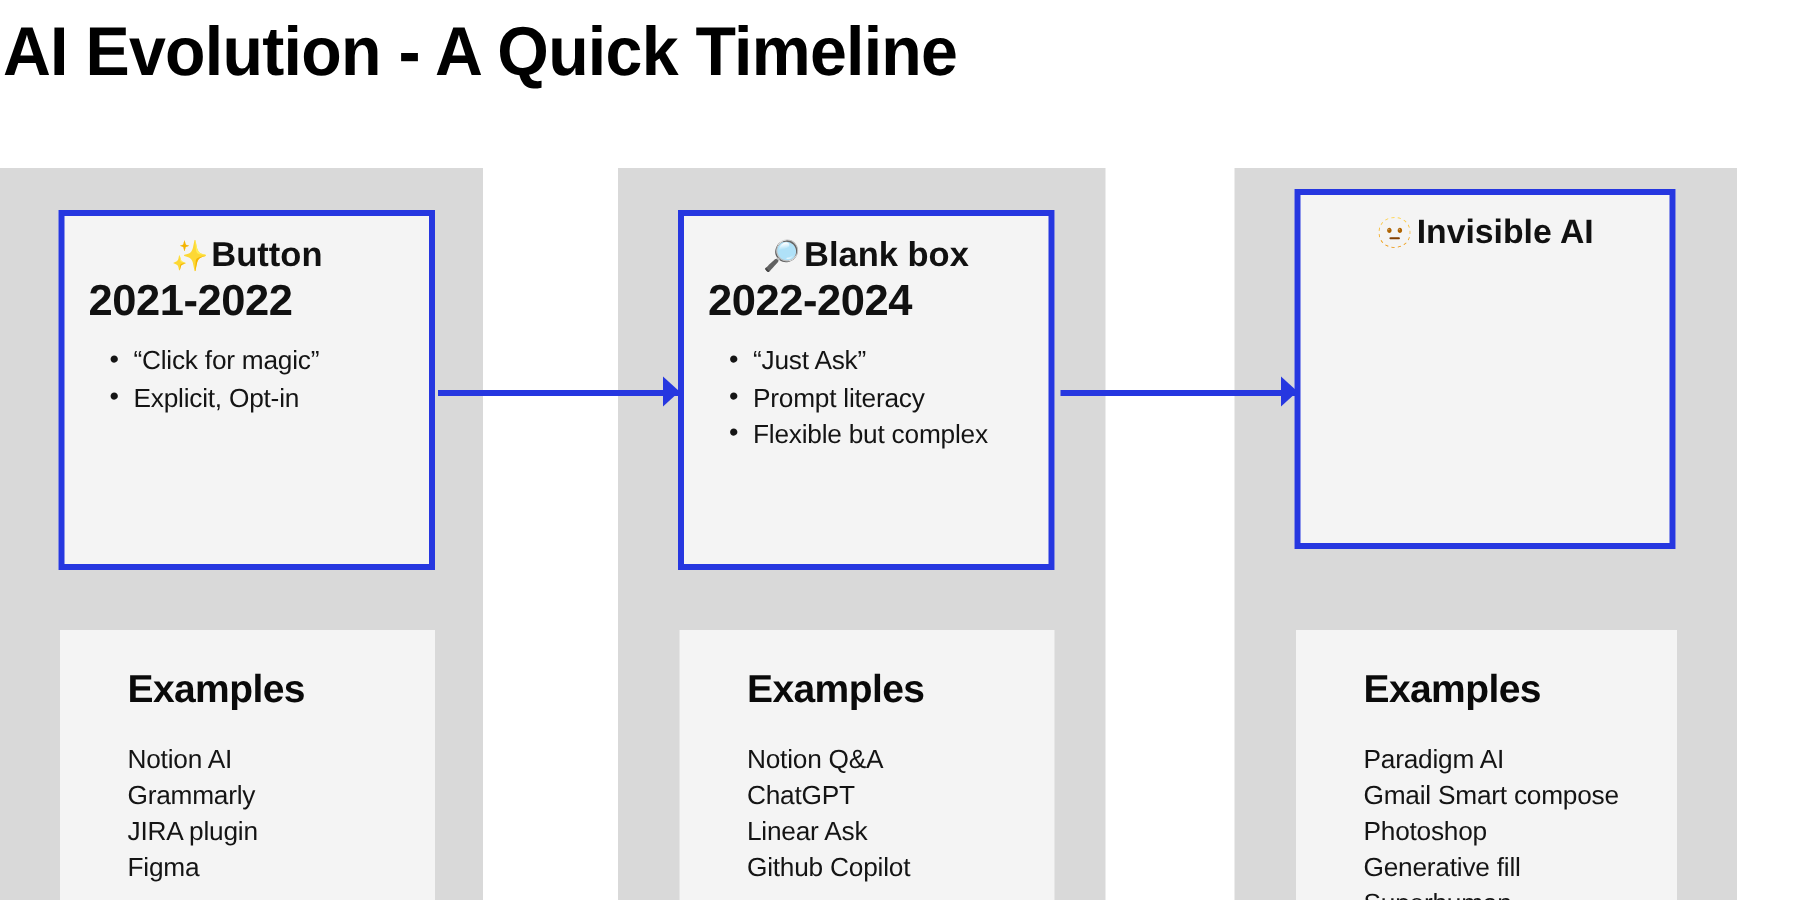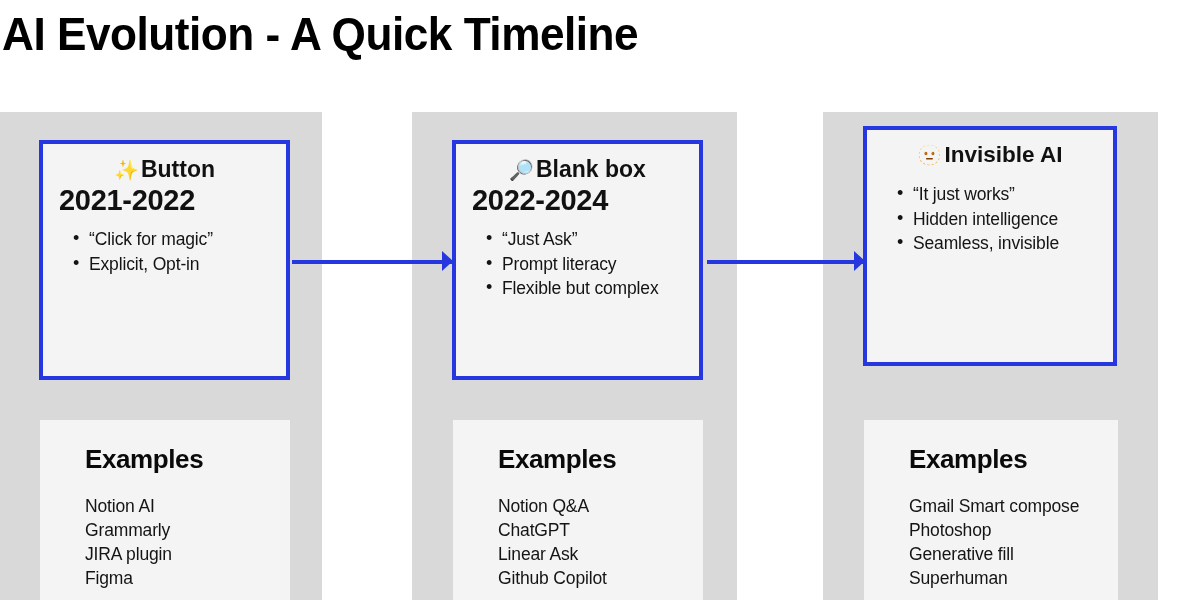--- a/index.html
+++ b/index.html
@@ -190,25 +190,20 @@
       <li>“Just Ask”</li>
       <li>Prompt literacy</li>
       <li>Flexible but complex</li>
     </ul>
   </div>
 
   <div class="card c3">
     <div class="card-head">
       <span class="emoji">🫥</span><span>Invisible AI</span>
     </div>
-    <ul class="card-bullets">
-      <li>“It just works”</li>
-      <li>Hidden intelligence</li>
-      <li>Seamless, invisible</li>
-    </ul>
   </div>
 
   <div class="arrow a1">
     <span class="head"></span>
   </div>
   <div class="arrow a2">
     <span class="head"></span>
   </div>
 
   <div class="examples e1">
@@ -227,20 +222,21 @@
       <li>Notion Q&amp;A</li>
       <li>ChatGPT</li>
       <li>Linear Ask</li>
       <li>Github Copilot</li>
     </ul>
   </div>
 
   <div class="examples e3">
     <h3>Examples</h3>
     <ul>
+      <li>Paradigm AI</li>
       <li>Gmail Smart compose</li>
       <li>Photoshop</li>
       <li>Generative fill</li>
       <li>Superhuman</li>
     </ul>
   </div>
 
 </div>
 
 </body></html>

